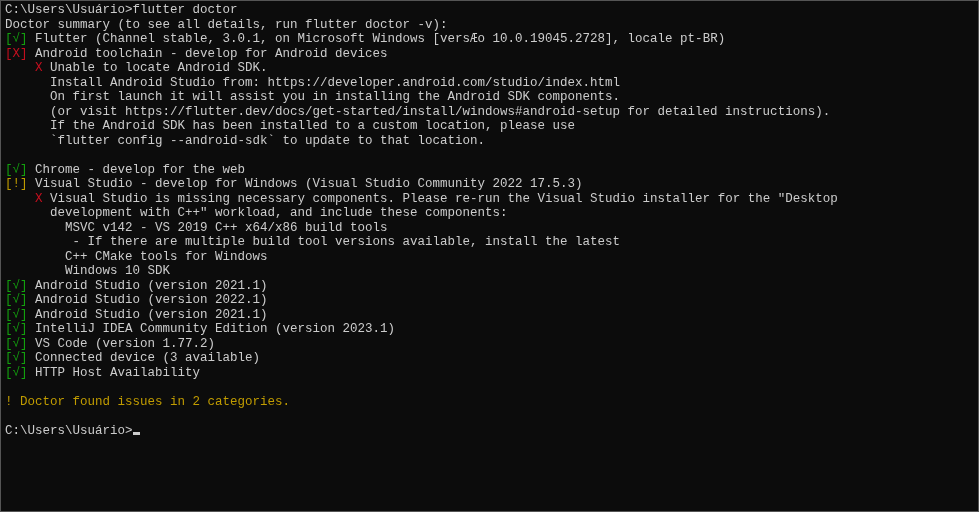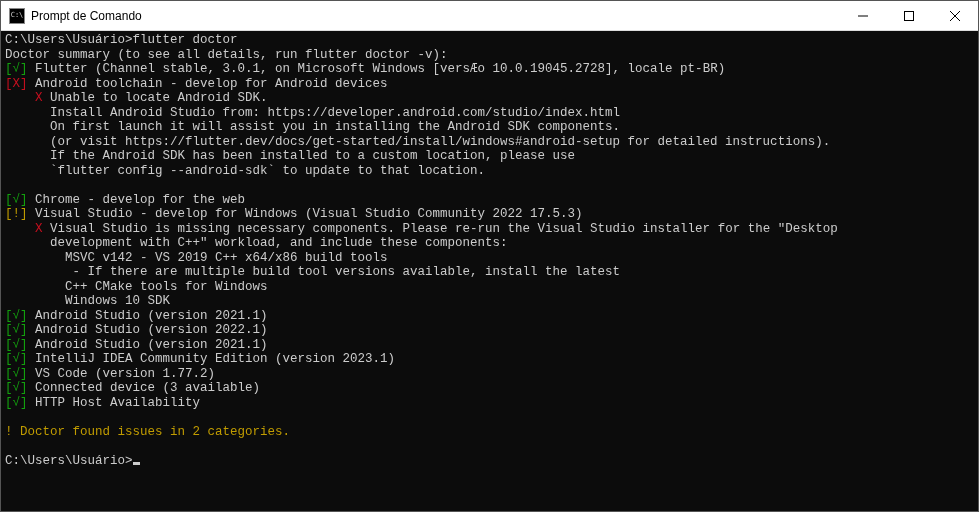--- a/index.html
+++ b/index.html
@@ -83,42 +83,20 @@
       height: 3px;
       background: #cccccc;
       vertical-align: baseline;
       margin-bottom: -1px;
     }
   </style>
 </head>
 <body>
 
 <div class="window">
-  <div class="titlebar">
-    <div class="titlebar-icon"></div>
-    <div class="title-text">Prompt de Comando</div>
-    <div class="win-controls">
-      <div class="win-btn">
-        <svg viewBox="0 0 10 10">
-            <line x1="0" y1="5" x2="10" y2="5" stroke="#000" stroke-width="1"></line>
-          </svg>
-      </div>
-      <div class="win-btn">
-        <svg viewBox="0 0 10 10">
-            <rect x="0.5" y="0.5" width="9" height="9" fill="none" stroke="#000" stroke-width="1"></rect>
-          </svg>
-      </div>
-      <div class="win-btn">
-        <svg viewBox="0 0 10 10">
-            <line x1="0" y1="0" x2="10" y2="10" stroke="#000" stroke-width="1"></line>
-            <line x1="10" y1="0" x2="0" y2="10" stroke="#000" stroke-width="1"></line>
-          </svg>
-      </div>
-    </div>
-  </div>
   <div class="terminal"><span class="c-white">C:\Users\Usuário&gt;</span><span class="c-white">flutter doctor</span>
 <span class="c-white">Doctor summary (to see all details, run flutter doctor -v):</span>
 <span class="c-green">[√]</span><span class="c-white"> Flutter (Channel stable, 3.0.1, on Microsoft Windows [versÆo 10.0.19045.2728], locale pt-BR)</span>
 <span class="c-red">[X]</span><span class="c-white"> Android toolchain - develop for Android devices</span>
 <span class="c-red">    X</span><span class="c-white"> Unable to locate Android SDK.</span>
 <span class="c-white">      Install Android Studio from: https://developer.android.com/studio/index.html</span>
 <span class="c-white">      On first launch it will assist you in installing the Android SDK components.</span>
 <span class="c-white">      (or visit https://flutter.dev/docs/get-started/install/windows#android-setup for detailed instructions).</span>
 <span class="c-white">      If the Android SDK has been installed to a custom location, please use</span>
 <span class="c-white">      `flutter config --android-sdk` to update to that location.</span>

